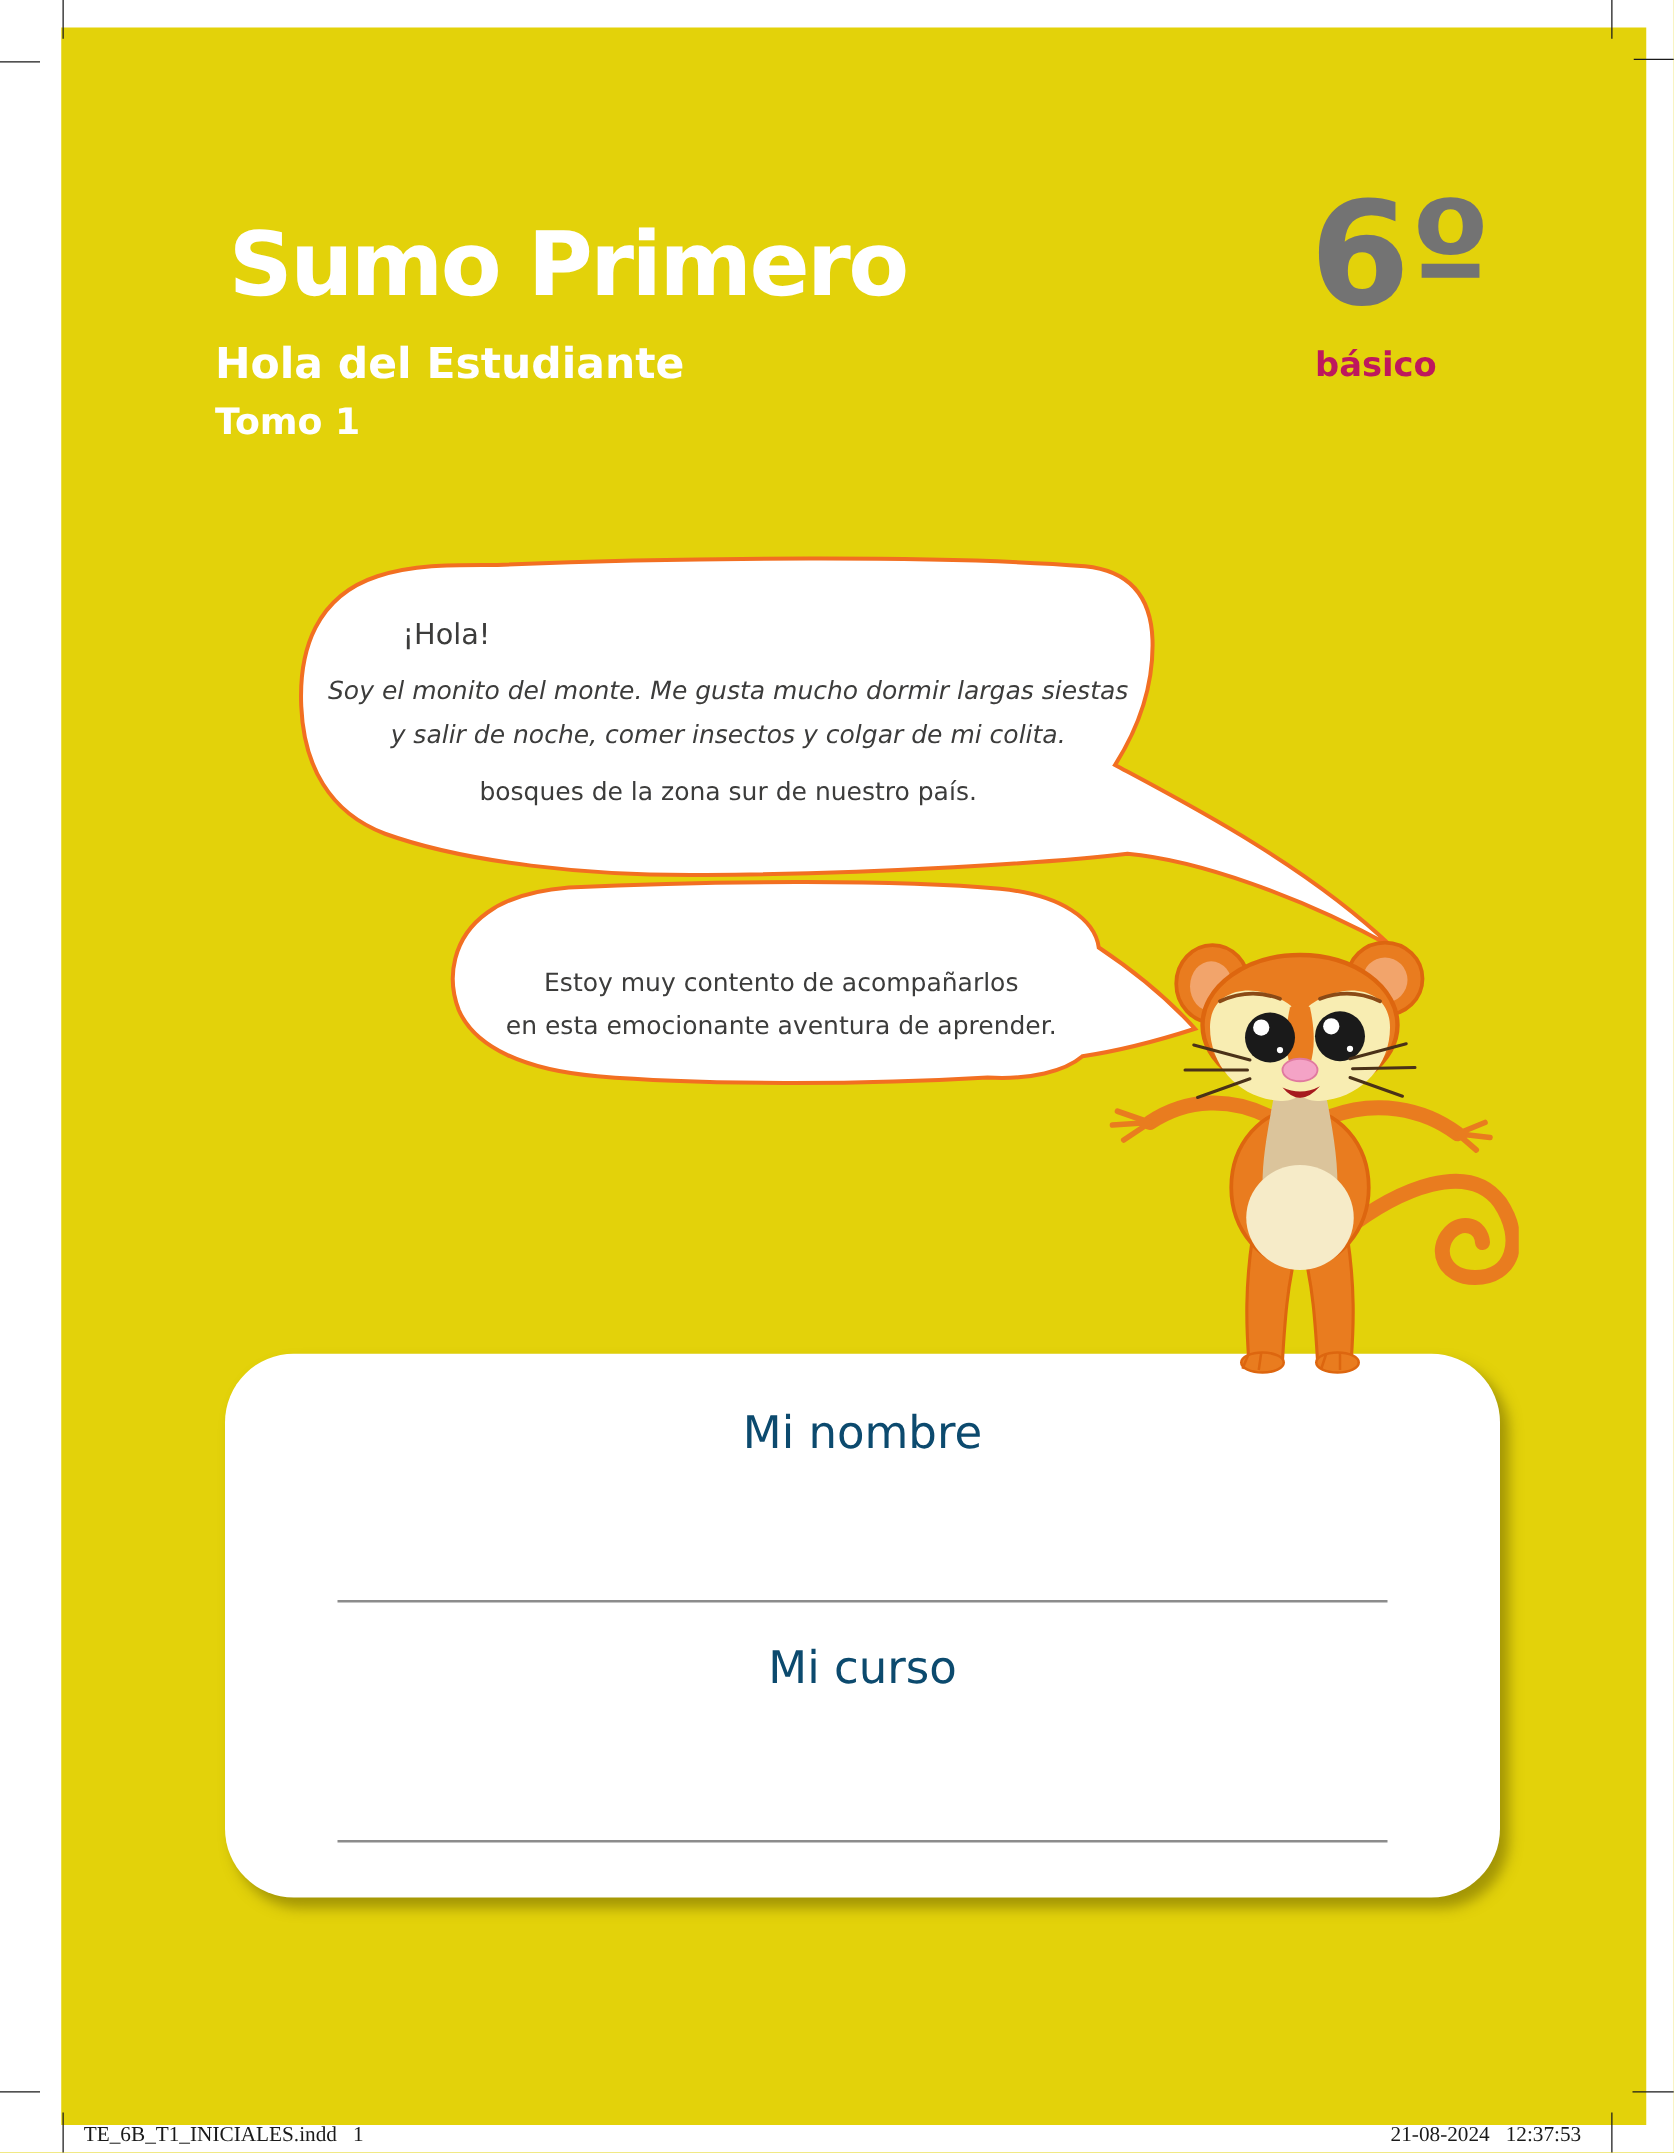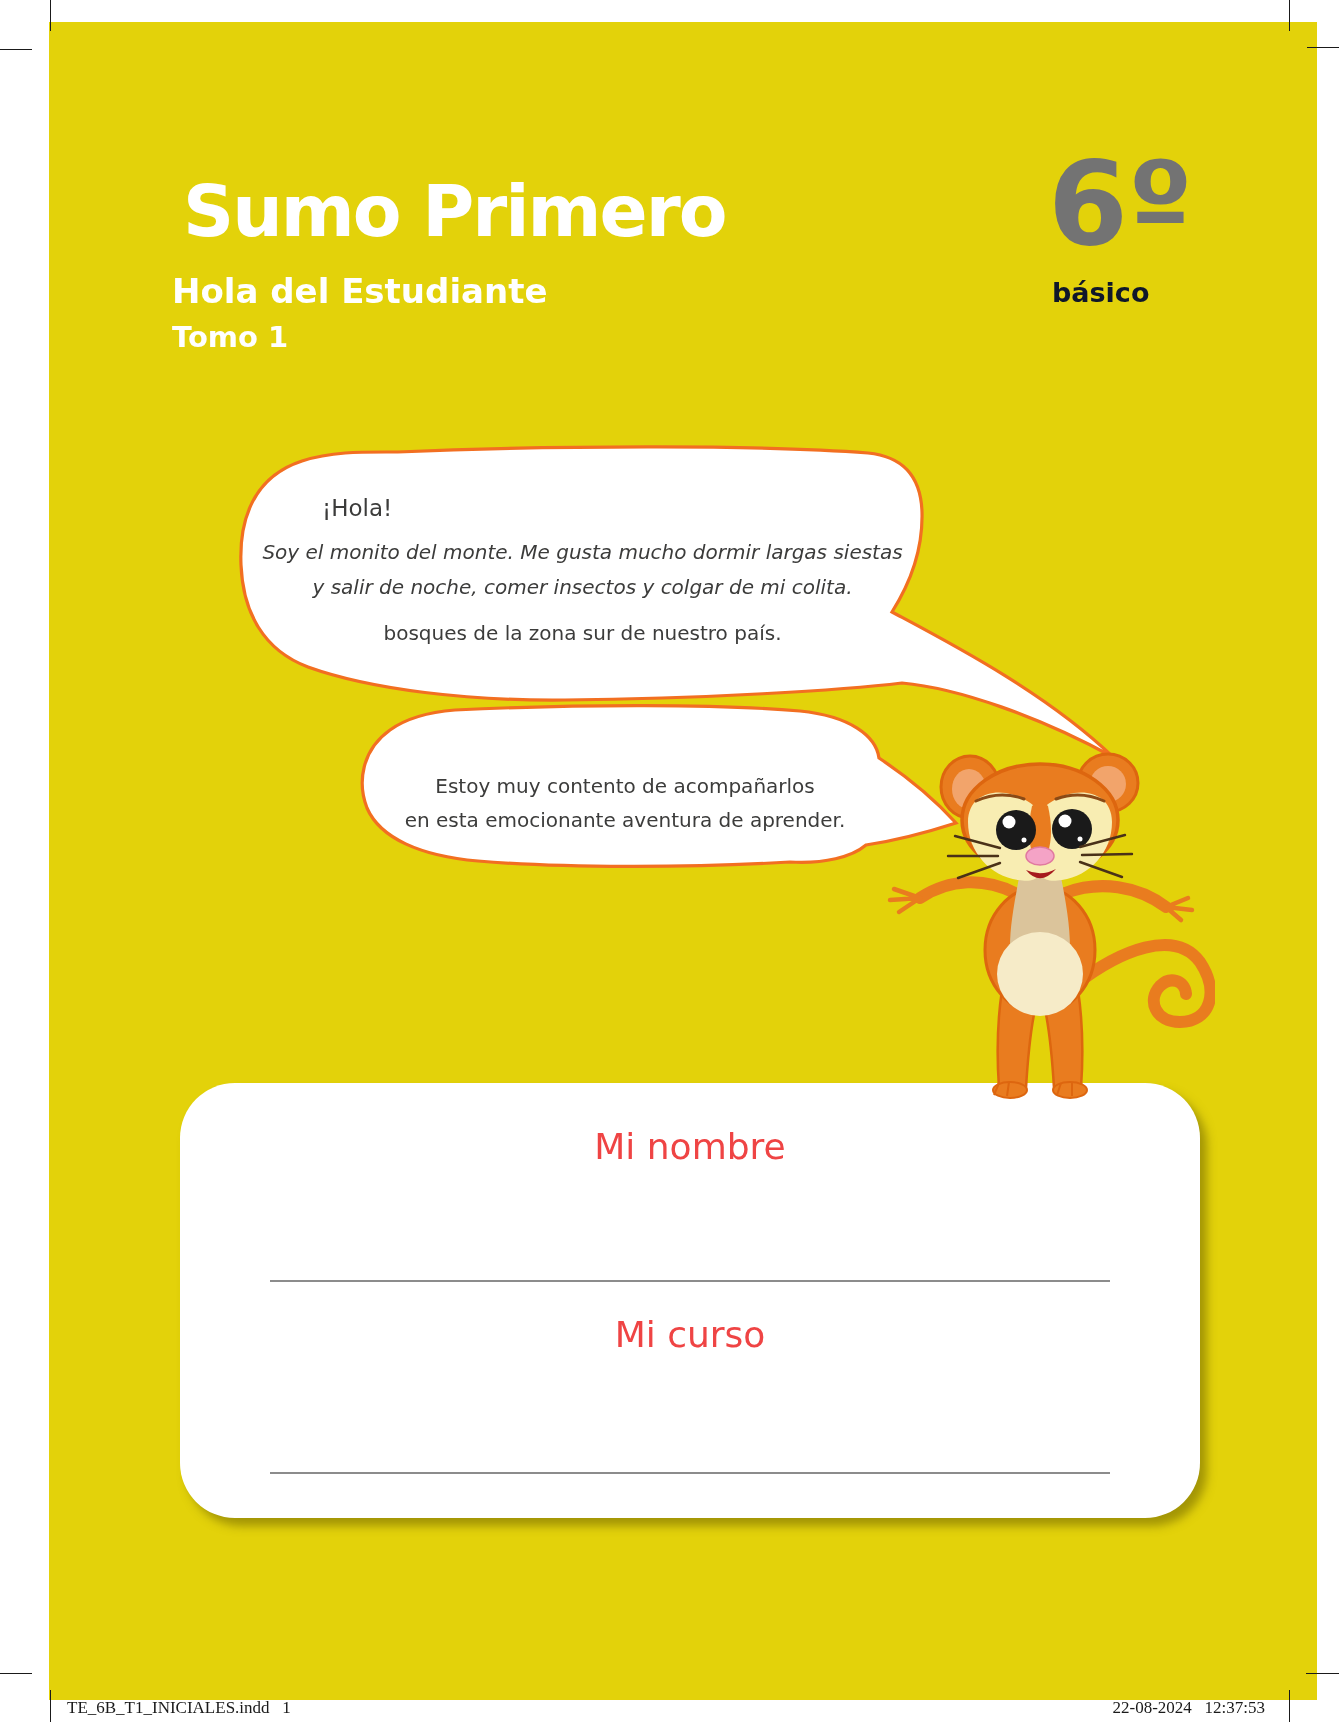--- a/index.html
+++ b/index.html
@@ -21,21 +21,21 @@
     position:absolute; left:183px; top:176px;
     font-size:71px; font-weight:bold; color:#ffffff;
     letter-spacing:-2px; line-height:1; white-space:nowrap;
   }
   .grade {
     position:absolute; left:1048px; top:147px;
     font-size:115px; font-weight:bold; color:#737373; line-height:1;
   }
   .grade-level {
     position:absolute; left:1052px; top:279px;
-    font-size:27px; font-weight:bold; color:#0f172a; line-height:1;
+    font-size:27px; font-weight:bold; color:#be185d; line-height:1;
   }
   .subtitle {
     position:absolute; left:172px; top:274px;
     font-size:34px; font-weight:bold; color:#ffffff; line-height:1; white-space:nowrap;
   }
   .volume {
     position:absolute; left:172px; top:323px;
     font-size:29px; font-weight:bold; color:#ffffff; line-height:1;text-align:center;
   }
   
@@ -48,21 +48,21 @@
   .sp1b { left:245px; top:615px; width:675px; line-height:36px; text-align:center; }
   .sp2  { left:370px; top:769px; width:510px; line-height:34px; text-align:center; }
   
   .name-card {
     position:absolute; left:180px; top:1083px; width:1020px; height:435px;
     background:#ffffff; border-radius:55px;
     box-shadow:7px 8px 10px rgba(100,90,0,0.5);
   }
   .card-label {
     position:absolute; width:1020px; text-align:center;
-    font-size:36px; color:#ef4444; line-height:44px;
+    font-size:36px; color:#0c4a6e; line-height:44px;
   }
   .name-label   { left:0; top:42px;  }
   .course-label { left:0; top:230px; }
   .write-line {
     position:absolute; left:90px; width:840px; height:2px; background:#8C8C8C;
   }
   .line1 { top:197px; }
   .line2 { top:389px; }
   
   .monkey-svg { position:absolute; left:870px; top:745px; width:345px; height:360px; }
@@ -200,13 +200,13 @@
 
   <path d="M 1026 870 Q 1040 887 1056 869 Q 1041 877 1026 870 Z" fill="#A61B1E"></path>
 
   <g stroke="#4A3118" stroke-width="2.4" stroke-linecap="round">
     <path d="M 1000 848 L 955 836 M 998 856 L 948 856 M 1000 863 L 958 878"></path>
     <path d="M 1080 847 L 1125 835 M 1082 855 L 1132 854 M 1080 862 L 1122 877"></path>
   </g>
 </svg>
 
 <div class="footer-text footer-left">TE_6B_T1_INICIALES.indd   1</div>
-<div class="footer-text footer-right">22-08-2024   12:37:53</div>
+<div class="footer-text footer-right">21-08-2024   12:37:53</div>
 
 </body></html>

